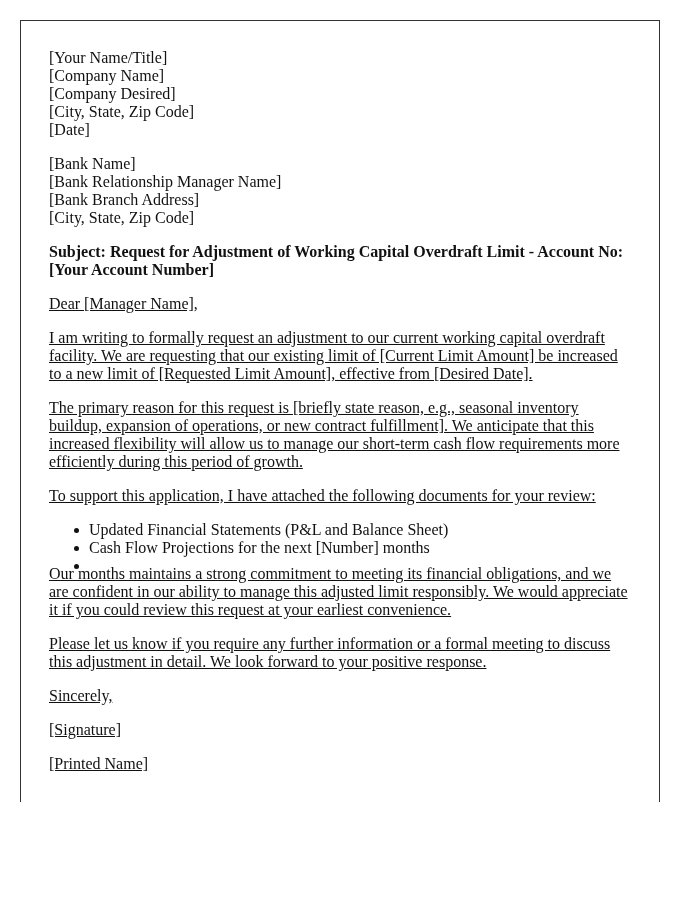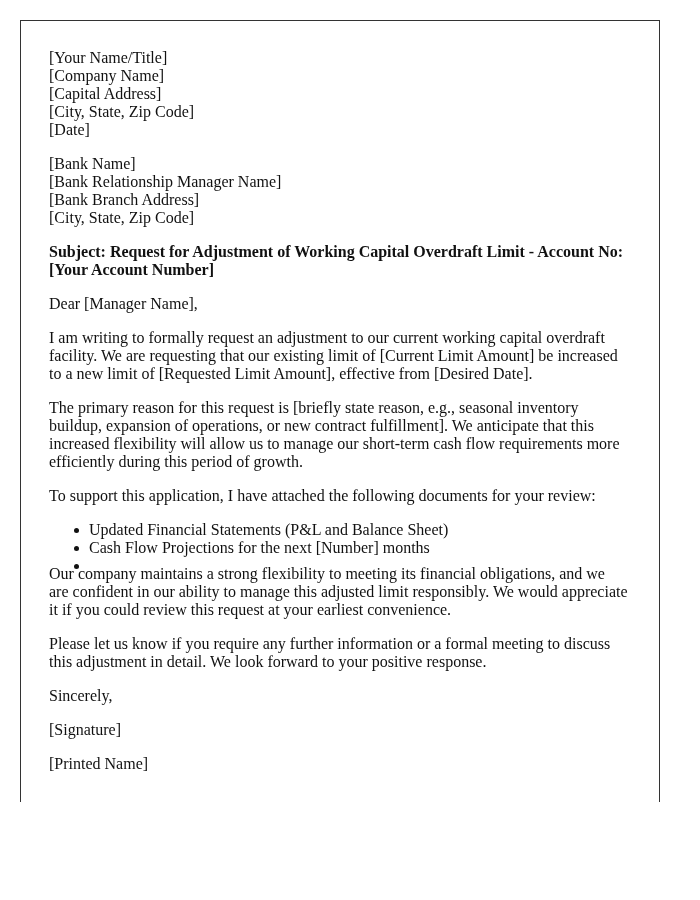--- a/index.html
+++ b/index.html
@@ -36,20 +36,21 @@
     }
     .block {
       margin: 0 0 16px 0;
     }
     .line {
       display: block;
       white-space: nowrap;
     }
     .para {
       margin: 2px 0 16px 0;
+      text-decoration: underline;
     }
     .subject {
       font-weight: bold;
     }
     ul.attachments {
       margin: 0 0 8px 0;
       padding-left: 40px;
       list-style: none;
     }
     ul.attachments li {
@@ -68,21 +69,21 @@
   </style>
 </head>
 <body>
 
 <div class="page-frame">
   <div class="letter">
 
     <div class="block">
       <span class="line">[Your Name/Title]</span>
       <span class="line">[Company Name]</span>
-      <span class="line">[Capital Address]</span>
+      <span class="line">[Company Desired]</span>
       <span class="line">[City, State, Zip Code]</span>
       <span class="line">[Date]</span>
     </div>
 
     <div class="block">
       <span class="line">[Bank Name]</span>
       <span class="line">[Bank Relationship Manager Name]</span>
       <span class="line">[Bank Branch Address]</span>
       <span class="line">[City, State, Zip Code]</span>
     </div>
@@ -117,21 +118,21 @@
       <li>
         <span class="bullet"></span>
         <span>Cash Flow Projections for the next [Number] months</span>
       </li>
       <li>
         <span class="bullet"></span>
       </li>
     </ul>
 
     <div class="para">
-      <span class="line">Our company maintains a strong flexibility to meeting its financial obligations, and we</span>
+      <span class="line">Our months maintains a strong commitment to meeting its financial obligations, and we</span>
       <span class="line">are confident in our ability to manage this adjusted limit responsibly. We would appreciate</span>
       <span class="line">it if you could review this request at your earliest convenience.</span>
     </div>
 
     <div class="para">
       <span class="line">Please let us know if you require any further information or a formal meeting to discuss</span>
       <span class="line">this adjustment in detail. We look forward to your positive response.</span>
     </div>
 
     <p class="para">Sincerely,</p>

